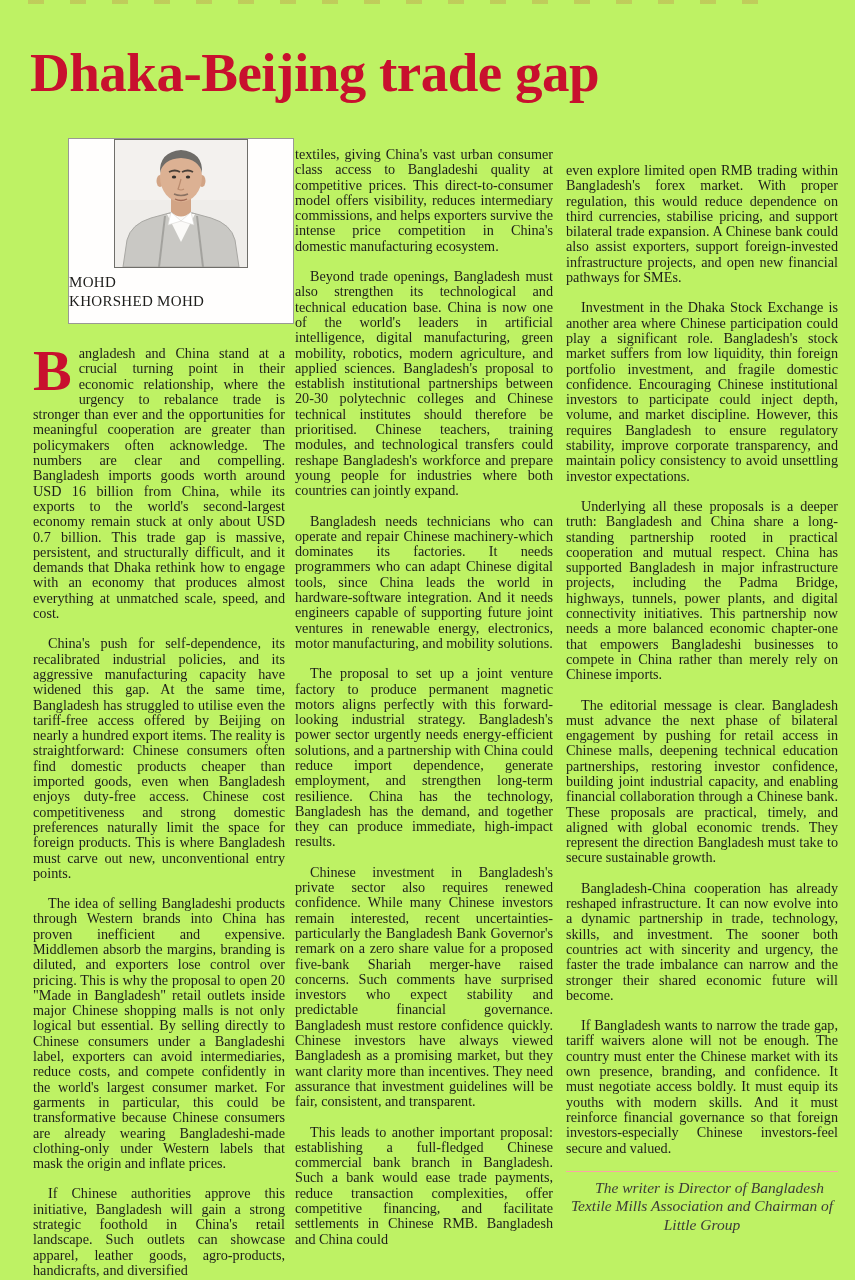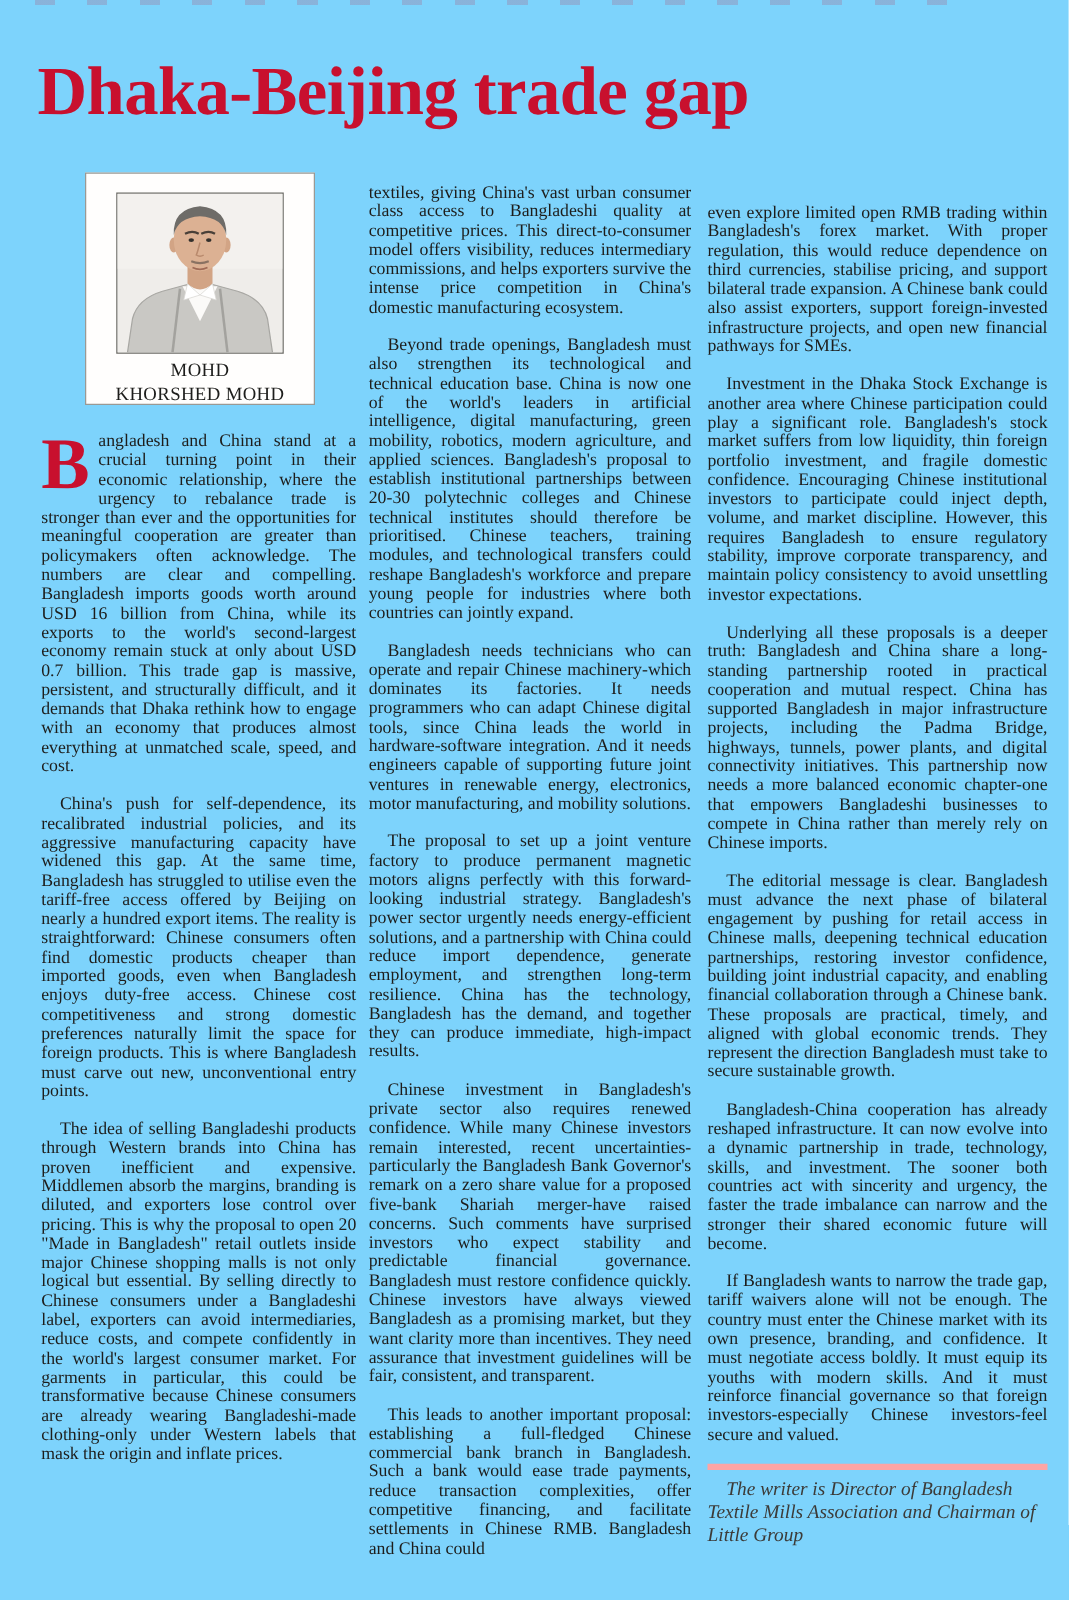--- a/index.html
+++ b/index.html
@@ -3,47 +3,45 @@
 <meta charset="utf-8">
 <style>
   :root{
     --headline-red:#c8102e;
     --body-text:#1d1d1b;
   }
   html,body{margin:0;padding:0;background:#ffffff;}
   .page{
     position:relative;
     width:855px;height:1280px;
-    background:#7dd3fc;
+    background:#bef264;
     overflow:hidden;
     font-family:"Liberation Serif","DejaVu Serif",serif;
     color:var(--body-text);
   }
   
   .edge-marks{
     position:absolute;top:0;left:28px;width:735px;height:4px;
     background:repeating-linear-gradient(90deg,
       rgba(200,16,46,.30) 0 16px, rgba(200,16,46,0) 16px 42px);
     opacity:.55;
   }
   .headline{
     position:absolute;left:30px;top:8px;width:800px;
     color:var(--headline-red);
     font-weight:bold;
     font-size:55px;line-height:55px;
     letter-spacing:-0.5px;
   }
   .photo-card{
     position:absolute;left:68px;top:138px;
-    width:184px;height:186px;
+    width:226px;height:186px;
     border:1px solid #9a9994;
     box-sizing:border-box;
     background:#fffefd;
-    text-align:center;
-    padding-top:15px;
   }
   .photo-frame{
     width:132px;height:127px;
     margin:0 auto;
     border:1px solid #6f6e6a;
     box-sizing:content-box;
     background:#efedea;
     display:block;
   }
   .photo-frame svg{display:block;}
@@ -66,25 +64,25 @@
   .col p.no-indent{text-indent:0;}
   .dropcap{
     float:left;
     color:var(--headline-red);
     font-weight:bold;
     font-size:58px;line-height:44px;
     padding:3px 7px 0 0;
   }
   .byline{
     margin-top:14px;
-    border-top:5px solid #fca5a5;
+    border-top:1px solid #fca5a5;
     padding-top:7px;
     font-style:italic;
     font-size:15.5px;line-height:18.5px;
-    text-align:left;
+    text-align:center;
     color:#3c3b38;
     text-indent:0;
   }
 </style>
 </head>
 <body>
 
 <div class="page">
 
   <div class="edge-marks"></div>
@@ -134,20 +132,21 @@
     <div class="author-name">
       <div>MOHD</div>
       <div>KHORSHED MOHD</div>
     </div>
   </div>
 
   <div class="col" id="col1">
     <p class="no-indent"><span class="dropcap">B</span><span>angladesh and China stand at a crucial turning point in their economic relationship, where the urgency to rebalance trade is stronger than ever and the opportunities for meaningful cooperation are greater than policymakers often acknowledge. The numbers are clear and compelling. Bangladesh imports goods worth around USD 16 billion from China, while its exports to the world's second-largest economy remain stuck at only about USD 0.7 billion. This trade gap is massive, persistent, and structurally difficult, and it demands that Dhaka rethink how to engage with an economy that produces almost everything at unmatched scale, speed, and cost.</span></p>
     <p>China's push for self-dependence, its recalibrated industrial policies, and its aggressive manufacturing capacity have widened this gap. At the same time, Bangladesh has struggled to utilise even the tariff-free access offered by Beijing on nearly a hundred export items. The reality is straightforward: Chinese consumers often find domestic products cheaper than imported goods, even when Bangladesh enjoys duty-free access. Chinese cost competitiveness and strong domestic preferences naturally limit the space for foreign products. This is where Bangladesh must carve out new, unconventional entry points.</p>
     <p>The idea of selling Bangladeshi products through Western brands into China has proven inefficient and expensive. Middlemen absorb the margins, branding is diluted, and exporters lose control over pricing. This is why the proposal to open 20 "Made in Bangladesh" retail outlets inside major Chinese shopping malls is not only logical but essential. By selling directly to Chinese consumers under a Bangladeshi label, exporters can avoid intermediaries, reduce costs, and compete confidently in the world's largest consumer market. For garments in particular, this could be transformative because Chinese consumers are already wearing Bangladeshi-made clothing-only under Western labels that mask the origin and inflate prices.</p>
+    <p>If Chinese authorities approve this initiative, Bangladesh will gain a strong strategic foothold in China's retail landscape. Such outlets can showcase apparel, leather goods, agro-products, handicrafts, and diversified</p>
   </div>
 
   <div class="col" id="col2">
     <p class="no-indent">textiles, giving China's vast urban consumer class access to Bangladeshi quality at competitive prices. This direct-to-consumer model offers visibility, reduces intermediary commissions, and helps exporters survive the intense price competition in China's domestic manufacturing ecosystem.</p>
     <p>Beyond trade openings, Bangladesh must also strengthen its technological and technical education base. China is now one of the world's leaders in artificial intelligence, digital manufacturing, green mobility, robotics, modern agriculture, and applied sciences. Bangladesh's proposal to establish institutional partnerships between 20-30 polytechnic colleges and Chinese technical institutes should therefore be prioritised. Chinese teachers, training modules, and technological transfers could reshape Bangladesh's workforce and prepare young people for industries where both countries can jointly expand.</p>
     <p>Bangladesh needs technicians who can operate and repair Chinese machinery-which dominates its factories. It needs programmers who can adapt Chinese digital tools, since China leads the world in hardware-software integration. And it needs engineers capable of supporting future joint ventures in renewable energy, electronics, motor manufacturing, and mobility solutions.</p>
     <p>The proposal to set up a joint venture factory to produce permanent magnetic motors aligns perfectly with this forward-looking industrial strategy. Bangladesh's power sector urgently needs energy-efficient solutions, and a partnership with China could reduce import dependence, generate employment, and strengthen long-term resilience. China has the technology, Bangladesh has the demand, and together they can produce immediate, high-impact results.</p>
     <p>Chinese investment in Bangladesh's private sector also requires renewed confidence. While many Chinese investors remain interested, recent uncertainties-particularly the Bangladesh Bank Governor's remark on a zero share value for a proposed five-bank Shariah merger-have raised concerns. Such comments have surprised investors who expect stability and predictable financial governance. Bangladesh must restore confidence quickly. Chinese investors have always viewed Bangladesh as a promising market, but they want clarity more than incentives. They need assurance that investment guidelines will be fair, consistent, and transparent.</p>
     <p>This leads to another important proposal: establishing a full-fledged Chinese commercial bank branch in Bangladesh. Such a bank would ease trade payments, reduce transaction complexities, offer competitive financing, and facilitate settlements in Chinese RMB. Bangladesh and China could</p>
   </div>

